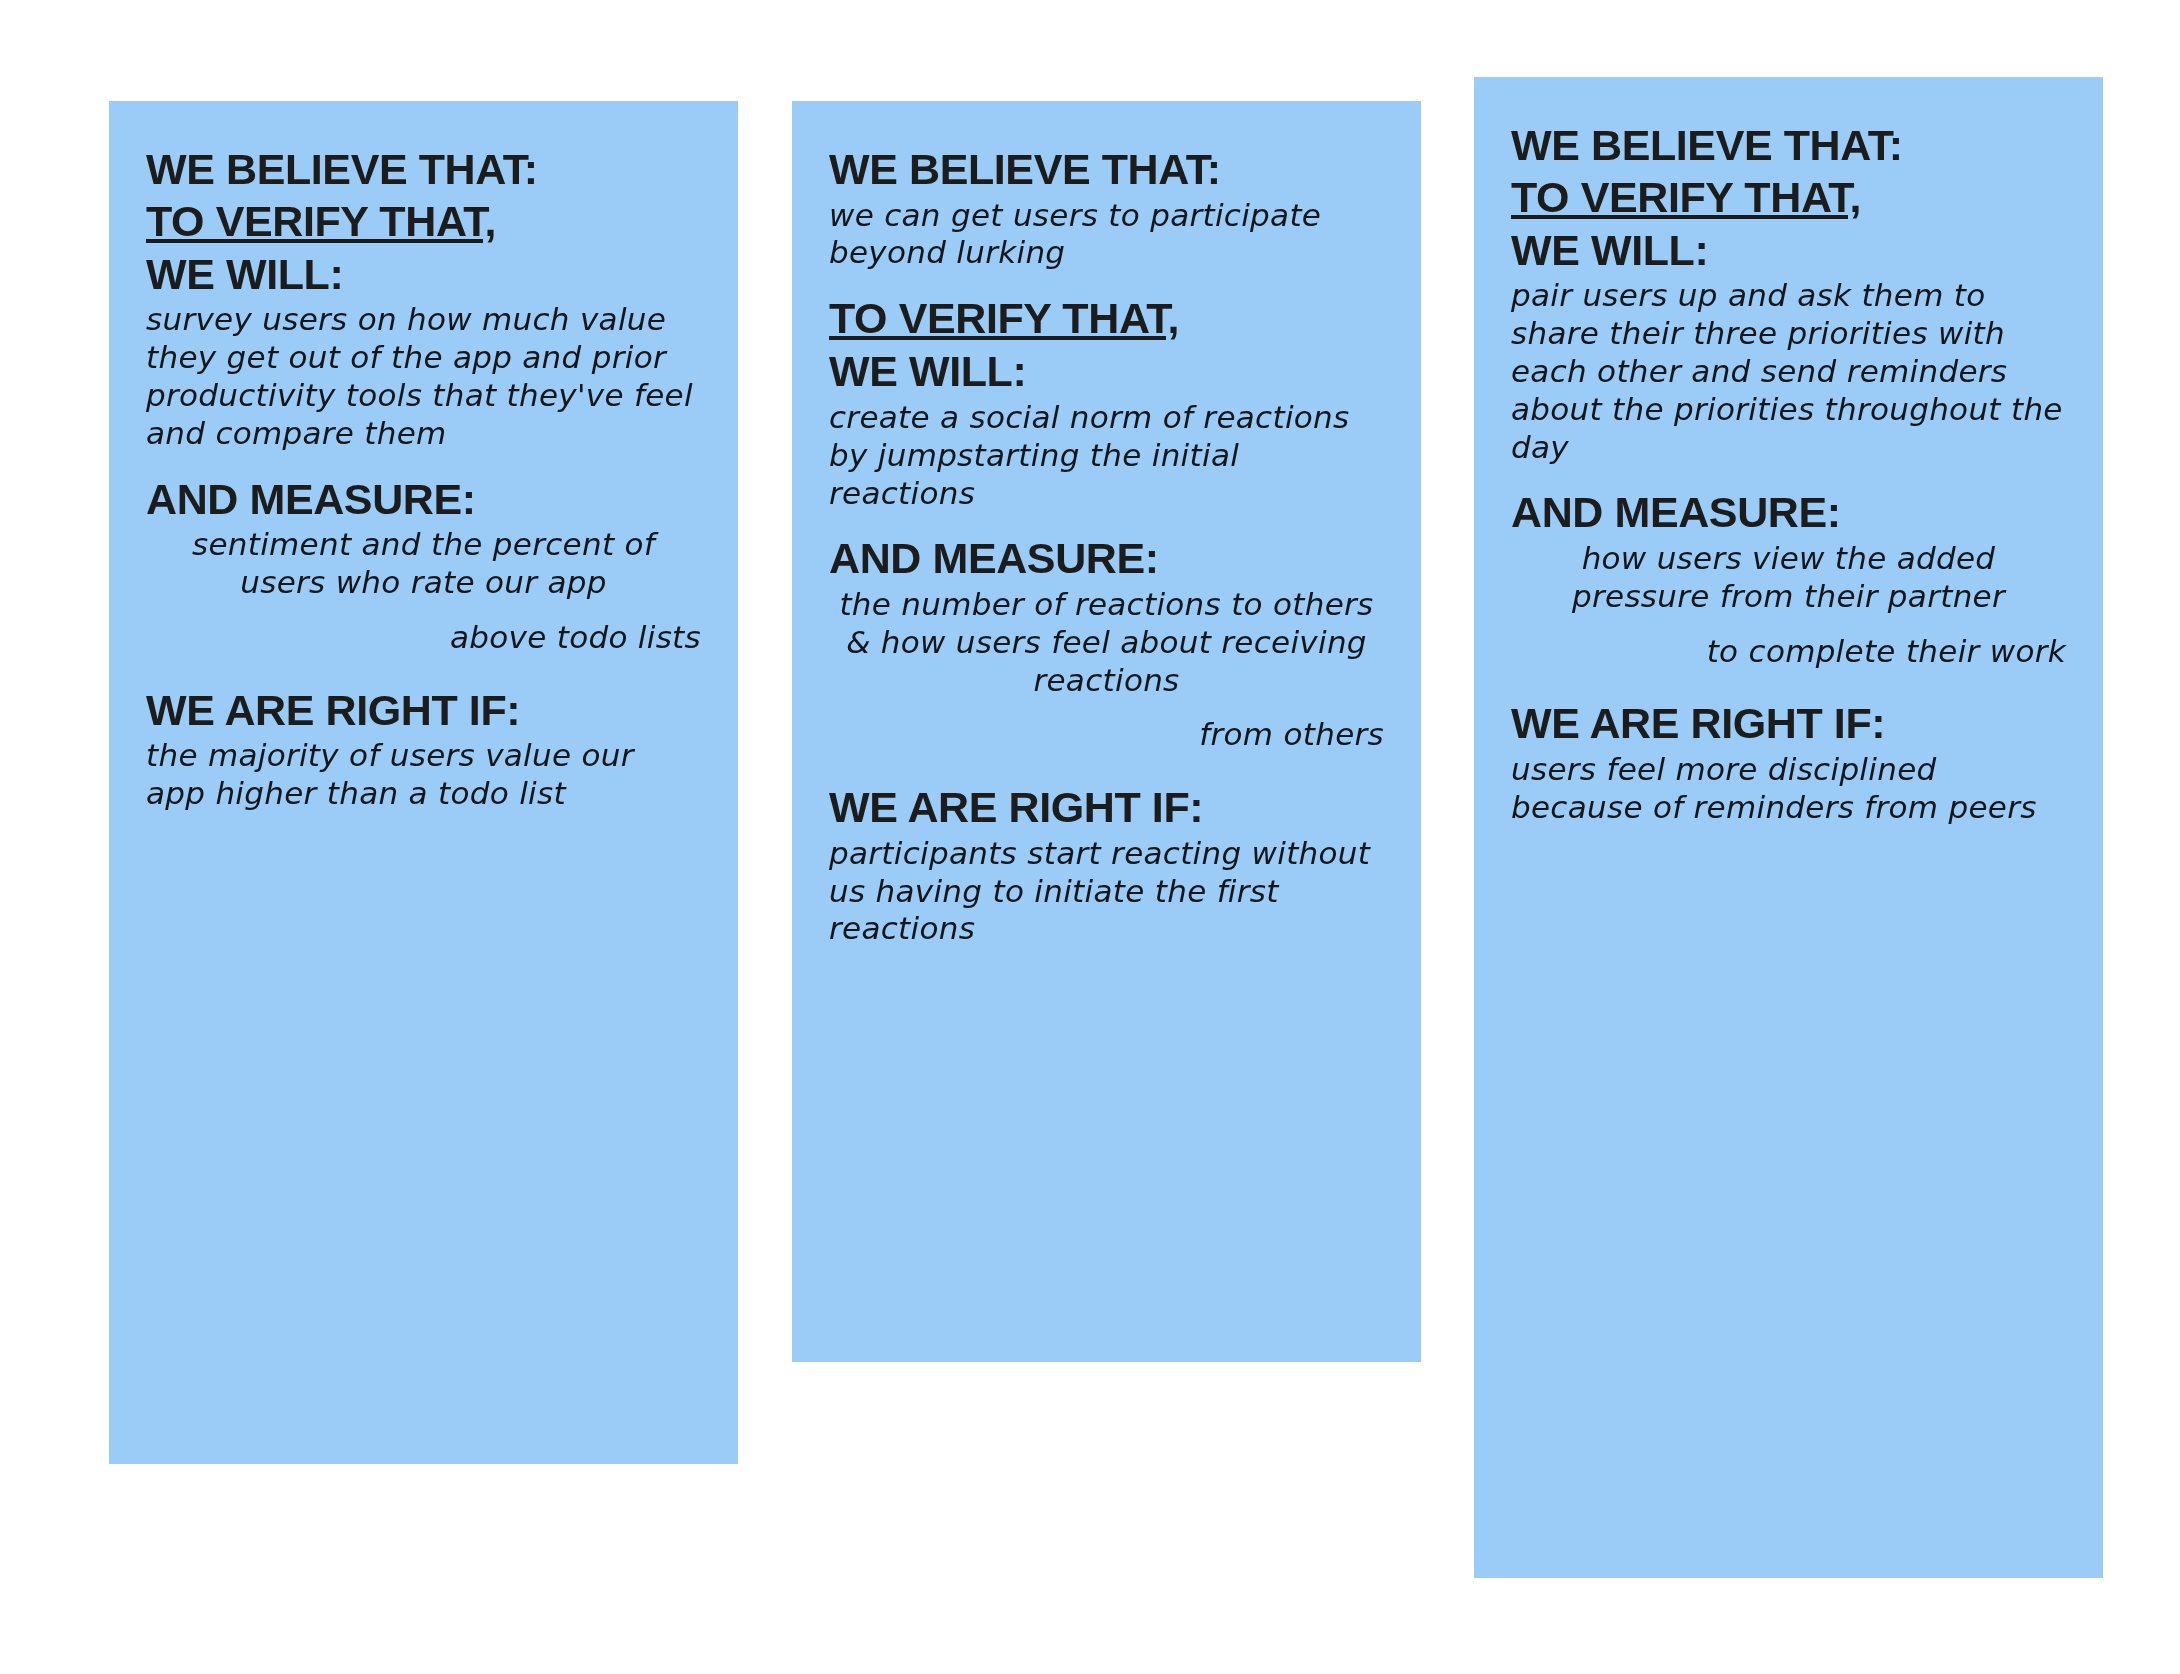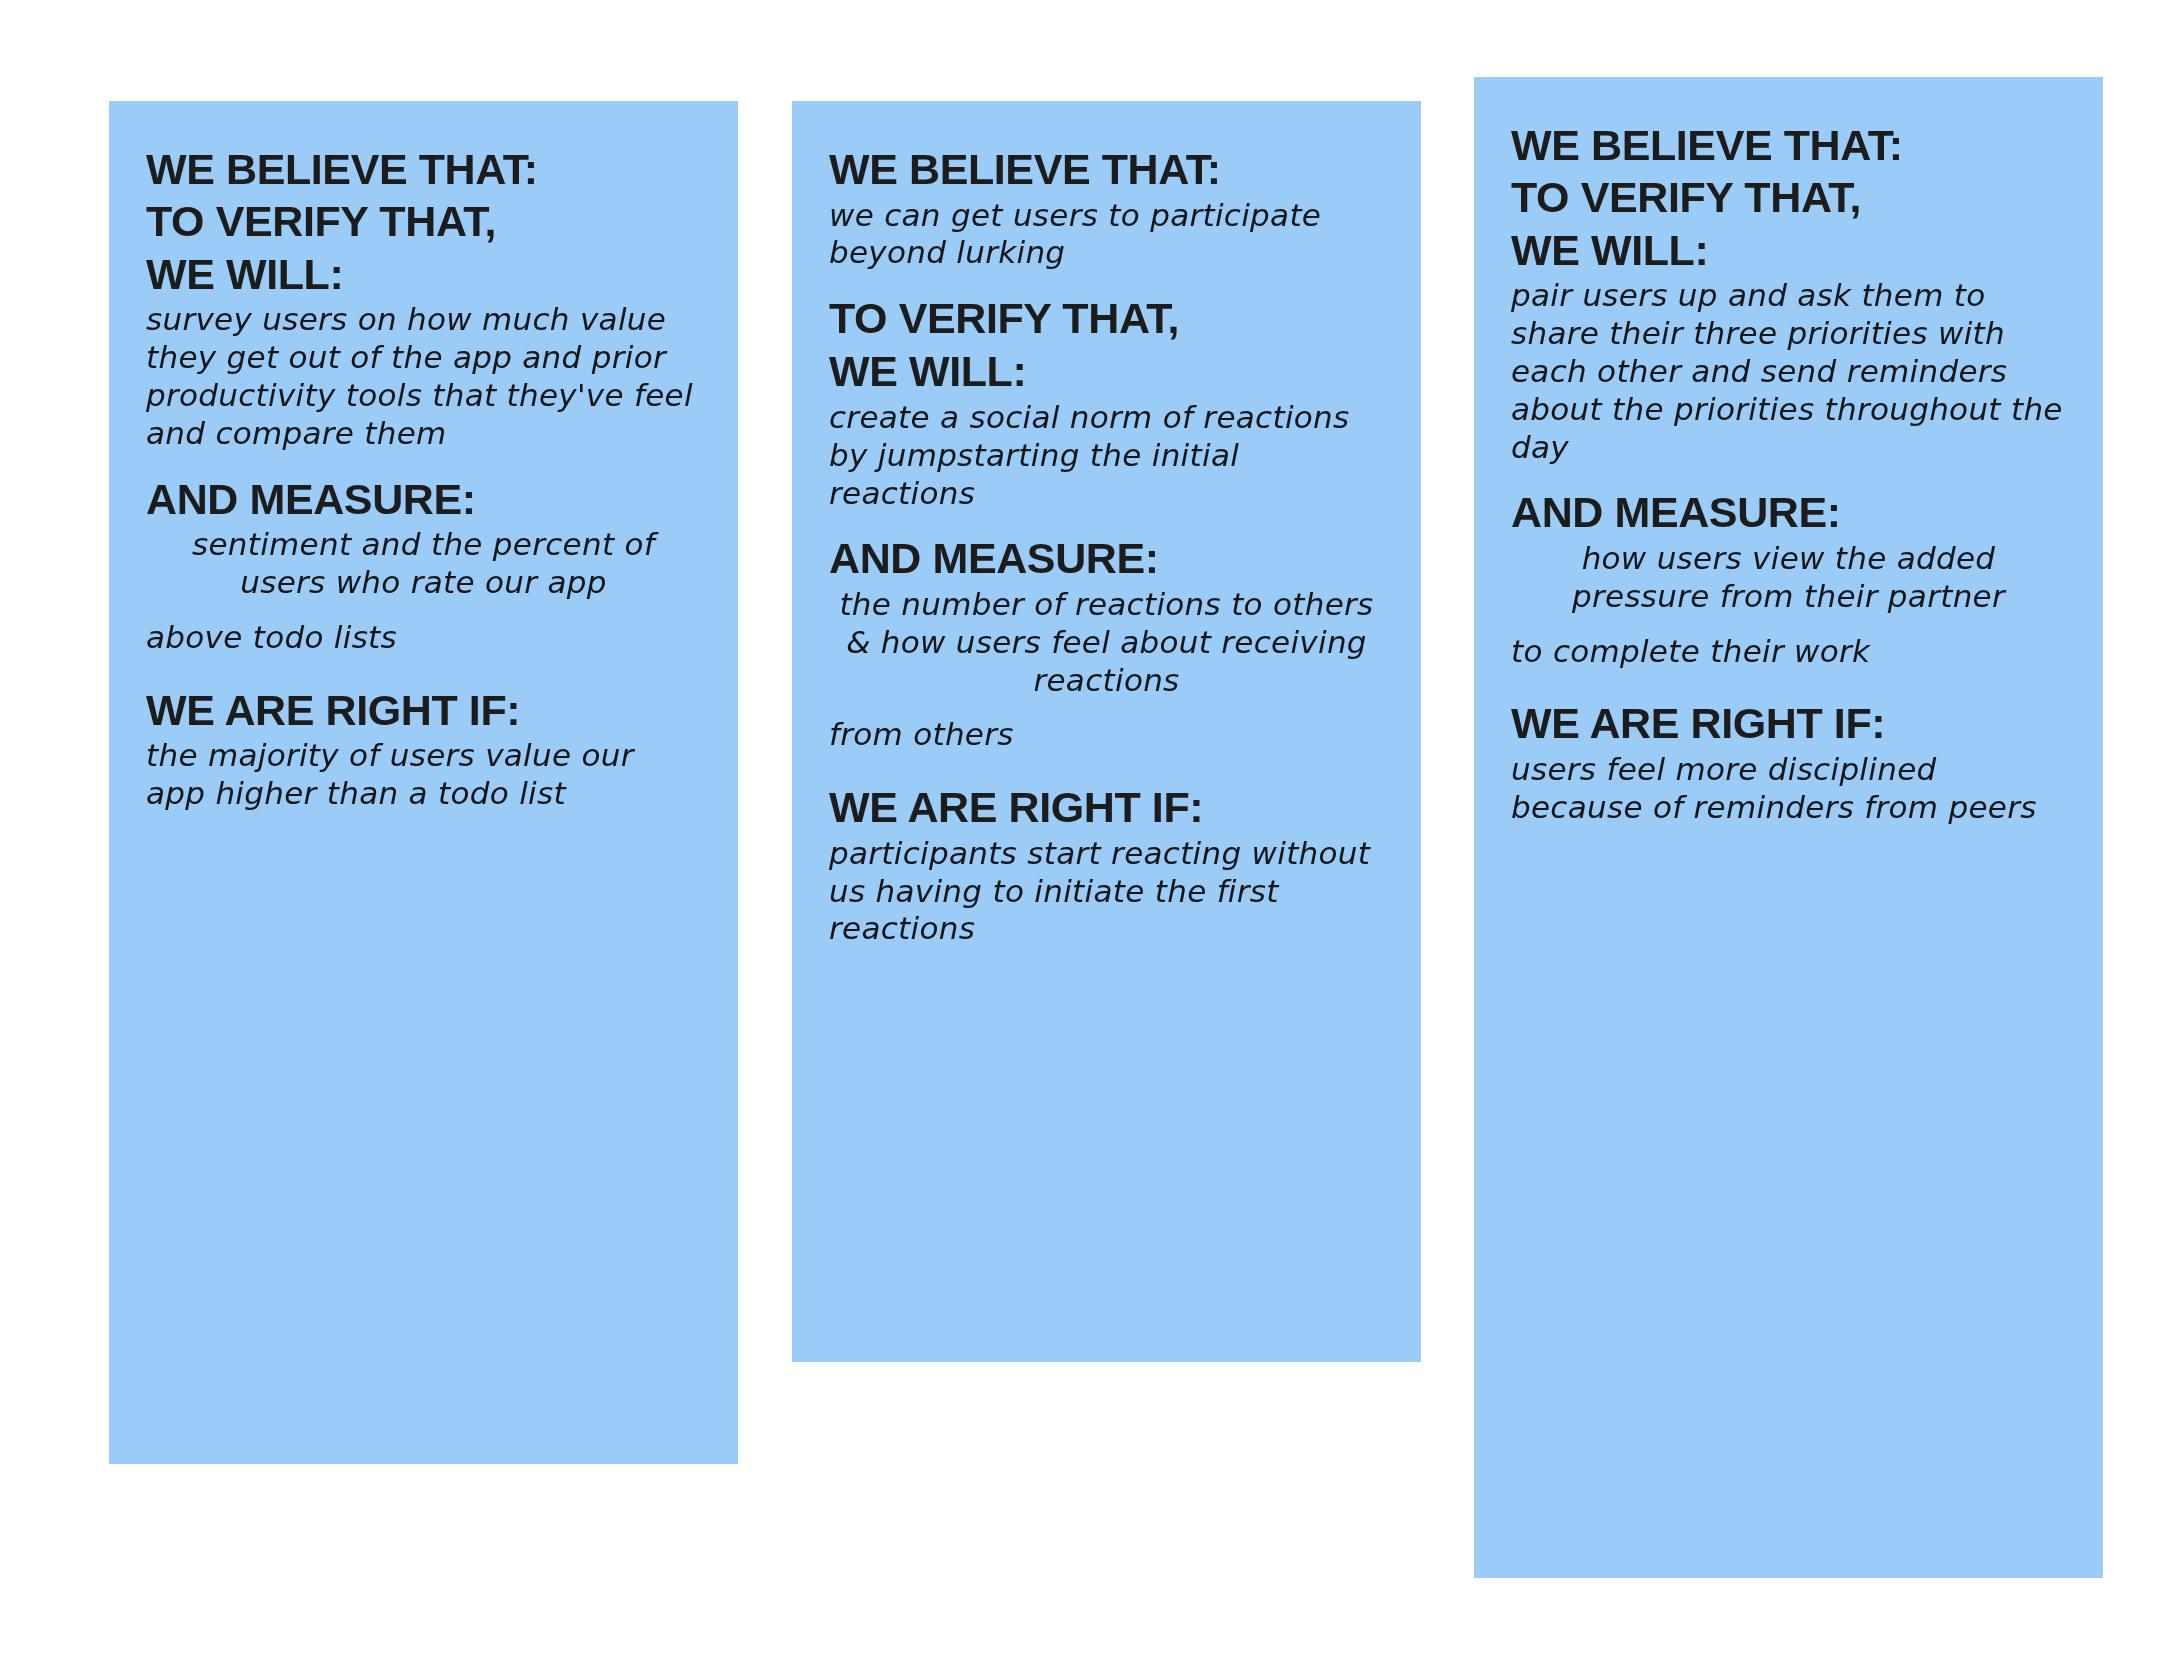--- a/index.html
+++ b/index.html
@@ -33,32 +33,33 @@
     font-family: "Liberation Sans", sans-serif;
     font-weight: bold;
     font-size: 43px;
     line-height: 1.12;
     letter-spacing: -0.4px;
     color: #1c1c1c;
     margin: 0 0 3.4px 0;
   }
   .heading.two-line {
     margin-bottom: 5.1px;
+    text-decoration: underline;
   }
   .body {
     font-family: "DejaVu Sans", sans-serif;
     font-size: 31px;
     line-height: 1.22;
     color: #14161a;
     margin: 0 0 22px 0;
     font-style: italic;
     letter-spacing: 0.3px;
   }
   .body.tight { margin-bottom: 17px; text-align: center; }
-  .body.extra { margin-bottom: 29px; }
+  .body.extra { margin-bottom: 29px; text-align: right; }
 </style>
 </head>
 <body>
 
 <div class="board">
 
   <div class="card c1">
     <div class="heading">WE BELIEVE THAT:</div>
 
     <div class="heading two-line">TO VERIFY THAT,</div>

